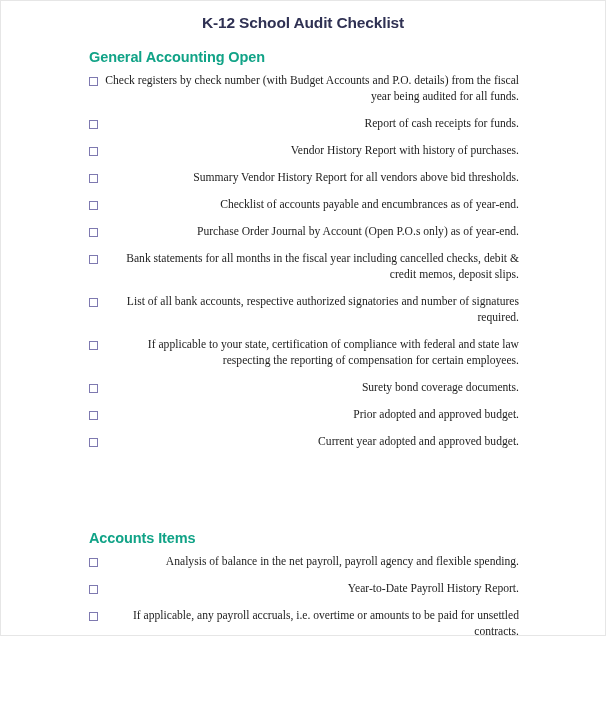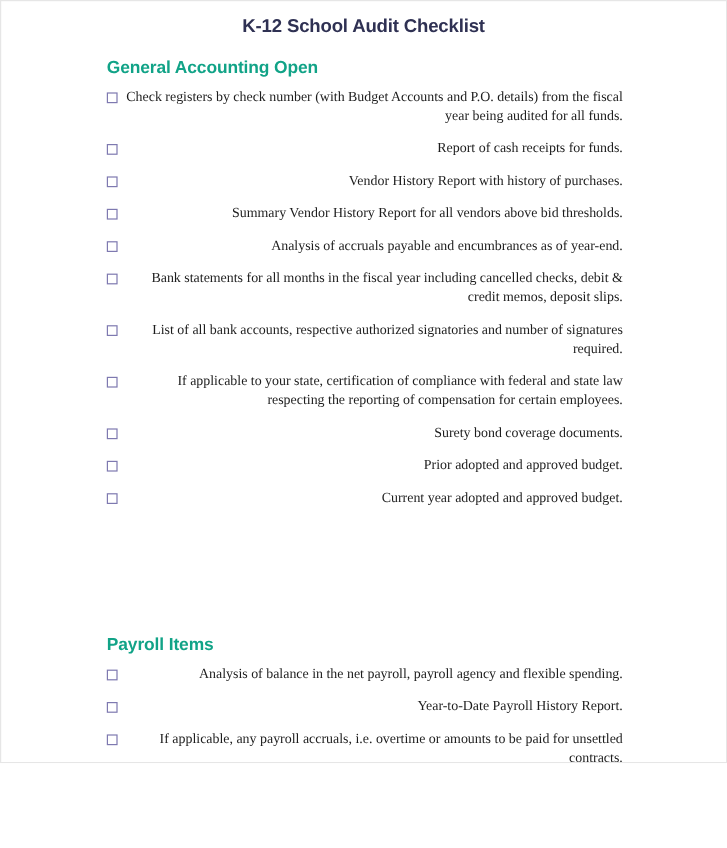--- a/index.html
+++ b/index.html
@@ -114,21 +114,25 @@
       <li class="check-item">
         <span class="check-box"></span>
         <span class="check-label">Vendor History Report with history of purchases.</span>
       </li>
       <li class="check-item">
         <span class="check-box"></span>
         <span class="check-label">Summary Vendor History Report for all vendors above bid thresholds.</span>
       </li>
       <li class="check-item">
         <span class="check-box"></span>
-        <span class="check-label">Analysis of accruals payable and encumbrances as of year-end.</span>
+        <span class="check-label">Checklist of accounts payable and encumbrances as of year-end.</span>
+      </li>
+      <li class="check-item">
+        <span class="check-box"></span>
+        <span class="check-label">Purchase Order Journal by Account (Open P.O.s only) as of year-end.</span>
       </li>
       <li class="check-item">
         <span class="check-box"></span>
         <span class="check-label">Bank statements for all months in the fiscal year including cancelled checks, debit &amp; credit memos, deposit slips.</span>
       </li>
       <li class="check-item">
         <span class="check-box"></span>
         <span class="check-label">List of all bank accounts, respective authorized signatories and number of signatures required.</span>
       </li>
       <li class="check-item">
@@ -144,21 +148,21 @@
         <span class="check-label">Prior adopted and approved budget.</span>
       </li>
       <li class="check-item">
         <span class="check-box"></span>
         <span class="check-label">Current year adopted and approved budget.</span>
       </li>
     </ul>
   </section>
 
   <section class="section" id="section-payroll">
-    <h2 class="section-heading">Payroll Items</h2>
+    <h2 class="section-heading">Accounts Items</h2>
     <ul class="checklist">
       <li class="check-item">
         <span class="check-box"></span>
         <span class="check-label">Analysis of balance in the net payroll, payroll agency and flexible spending.</span>
       </li>
       <li class="check-item">
         <span class="check-box"></span>
         <span class="check-label">Year-to-Date Payroll History Report.</span>
       </li>
       <li class="check-item">

